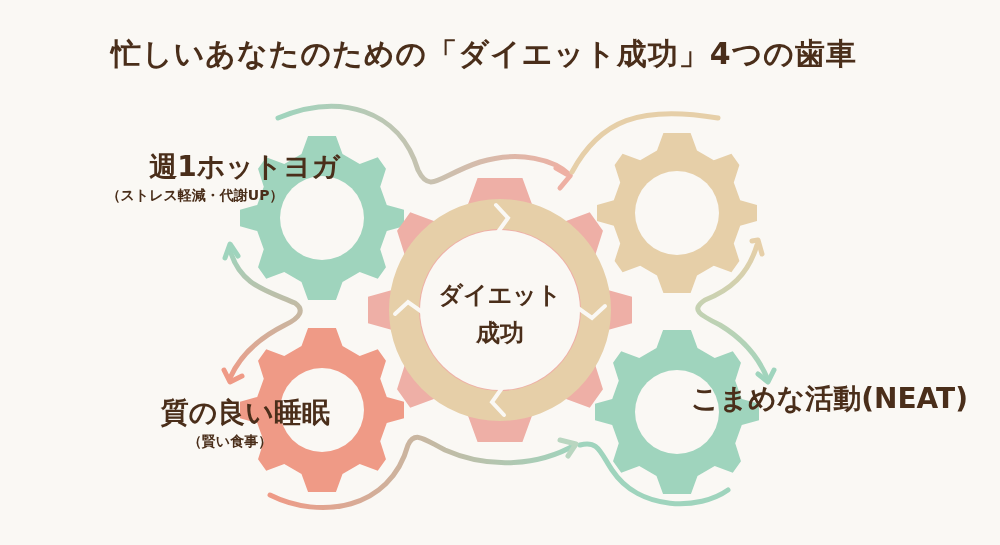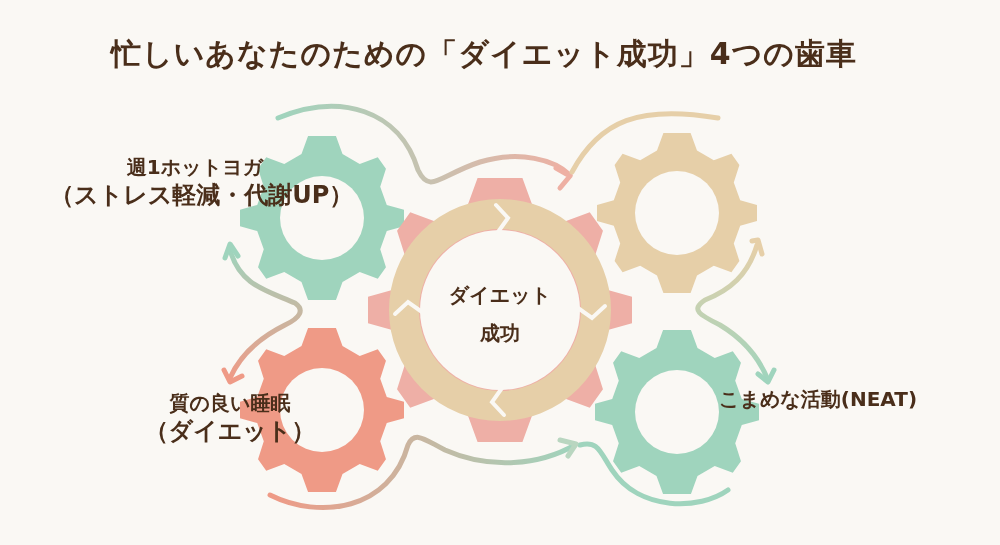--- a/index.html
+++ b/index.html
@@ -8,25 +8,25 @@
     background:#faf8f4;
     font-family:"DejaVu Sans", "Liberation Sans", sans-serif;
     position:relative;
   }
   .title {
     position:absolute; left:0; top:34px; width:968px; text-align:center;
     font-size:30px; font-weight:bold; color:#4a2e1a; letter-spacing:1px;
   }
   svg.diagram { position:absolute; left:0; top:0; }
   .label { position:absolute; color:#4a2e1a; font-weight:bold; text-align:center; white-space:nowrap; }
-  .label .main { font-size:20px; display:block; line-height:30px; }
-  .label .sub { font-size:24px; display:block; line-height:26px;text-align:center; }
+  .label .main { font-size:28px; display:block; line-height:30px;text-align:right; }
+  .label .sub { font-size:14px; display:block; line-height:26px;text-align:center; }
   .center-label {
     position:absolute; left:400px; top:276px; width:200px; text-align:center;
-    color:#4a2e1a; font-weight:bold; font-size:20px; line-height:38px;
+    color:#4a2e1a; font-weight:bold; font-size:24px; line-height:38px;
   }
 </style>
 </head>
 <body>
 
 <div class="title">忙しいあなたのための「ダイエット成功」4つの歯車</div>
 
 <svg class="diagram" width="1000" height="545" viewBox="0 0 1000 545">
   <defs>
     <linearGradient id="g-mint-pink" x1="0" y1="0" x2="1" y2="0">
@@ -123,20 +123,20 @@
 </div>
 
 <div class="label" style="left:50px; top:152px; width:290px;">
   <span class="main">週1ホットヨガ</span>
   <span class="sub">（ストレス軽減・代謝UP）</span>
 </div>
 
 <div class="label" style="left:690px; top:152px; width:250px;">
 </div>
 
-<div class="label" style="left:130px; top:388px; width:200px;">
+<div class="label" style="left:130px; top:398px; width:200px;">
   <span class="main">質の良い睡眠</span>
-  <span class="sub">（ダイエット）</span>
+  <span class="sub">（賢い食事）</span>
 </div>
 
 <div class="label" style="left:668px; top:384px; width:300px;">
   <span class="main">こまめな活動(NEAT)</span>
 </div>
 
 </body></html>

